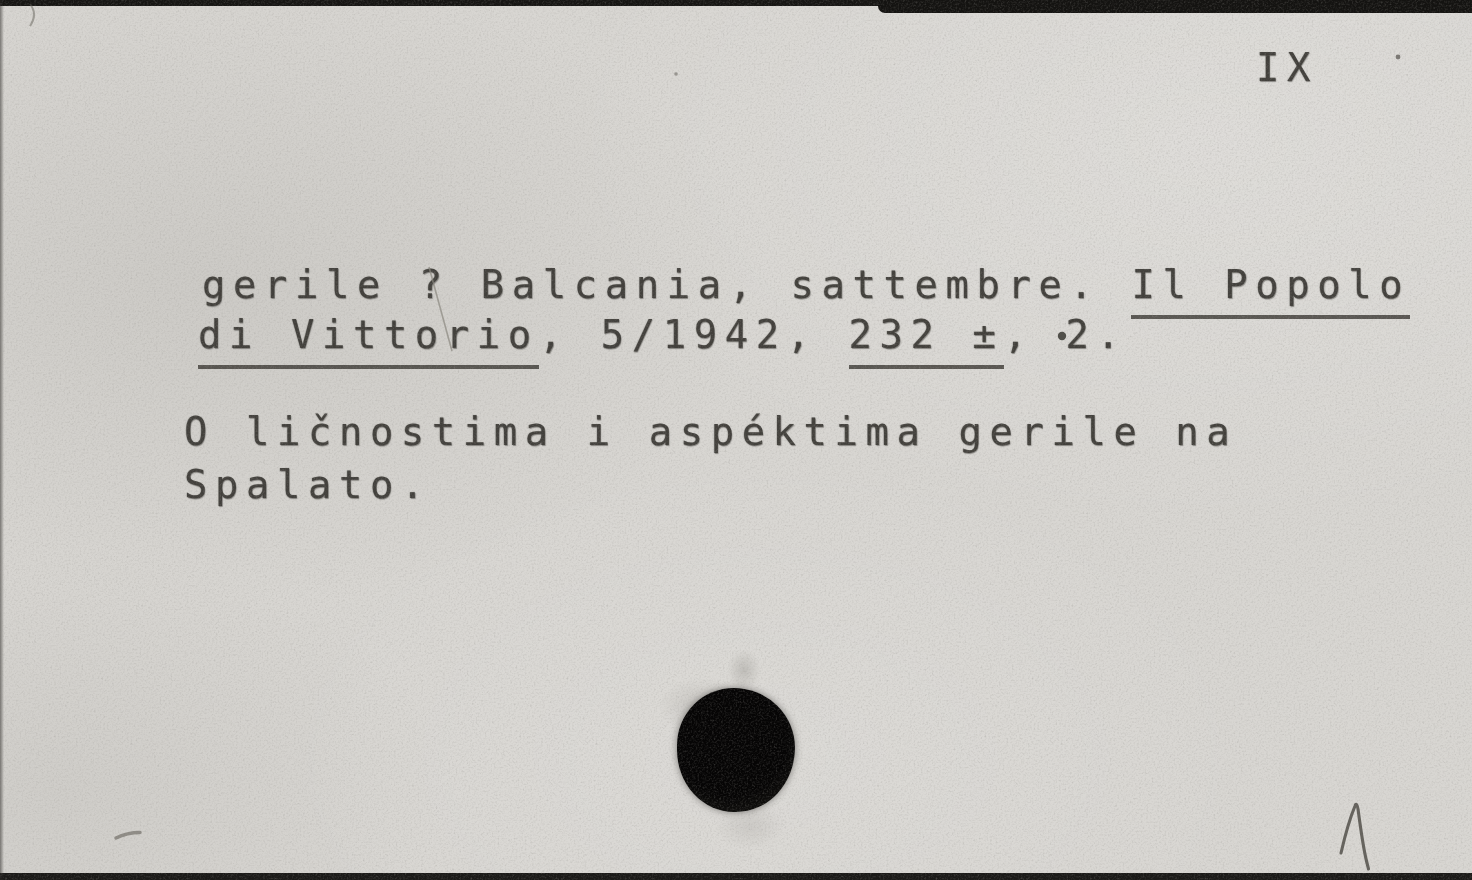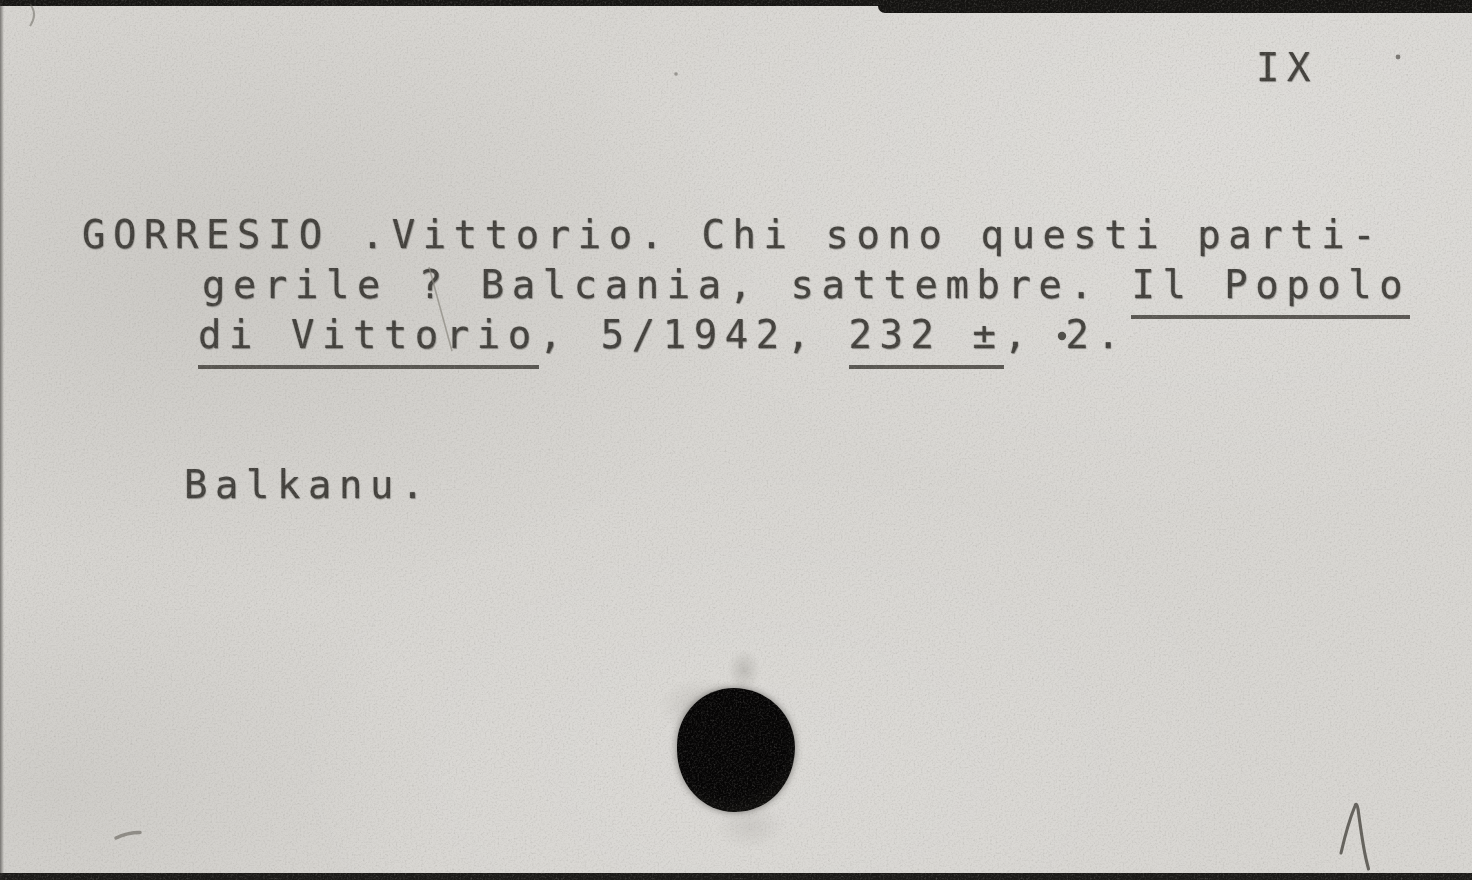--- a/index.html
+++ b/index.html
@@ -59,27 +59,27 @@
 
 <div class="scan">
 
   <div class="edge-top"></div>
   <div class="edge-top-r"></div>
   <div class="edge-bottom"></div>
   <div class="edge-left"></div>
 
   <div class="tw page-num">IX</div>
 
-  <div class="tw l1">GORRESIO .Vittorio. Chi sono questi parti-</div>
 
   <div class="tw l2"><span>gerile ? Balcania, sattembre. </span><span class="ul">Il Popolo</span></div>
 
   <div class="tw l3"><span class="ul">di Vittorio</span><span>, 5/1942, </span><span class="ul">232 ±</span><span>, 2.</span></div>
 
-  <div class="tw a2">Balkanu.</div>
+  <div class="tw a1">O ličnostima i aspéktima gerile na</div>
+  <div class="tw a2">Spalato.</div>
 
 
   <div class="hole-smudge"></div>
   <div class="hole"></div>
 
   <svg class="overlay" width="1472" height="880">
     <defs>
       <filter id="grain" x="0" y="0" width="100%" height="100%">
         <feTurbulence type="fractalNoise" baseFrequency="0.55" numOctaves="2" stitchTiles="stitch" result="n"></feTurbulence>
         <feColorMatrix in="n" type="matrix" values="0 0 0 0 0.32

